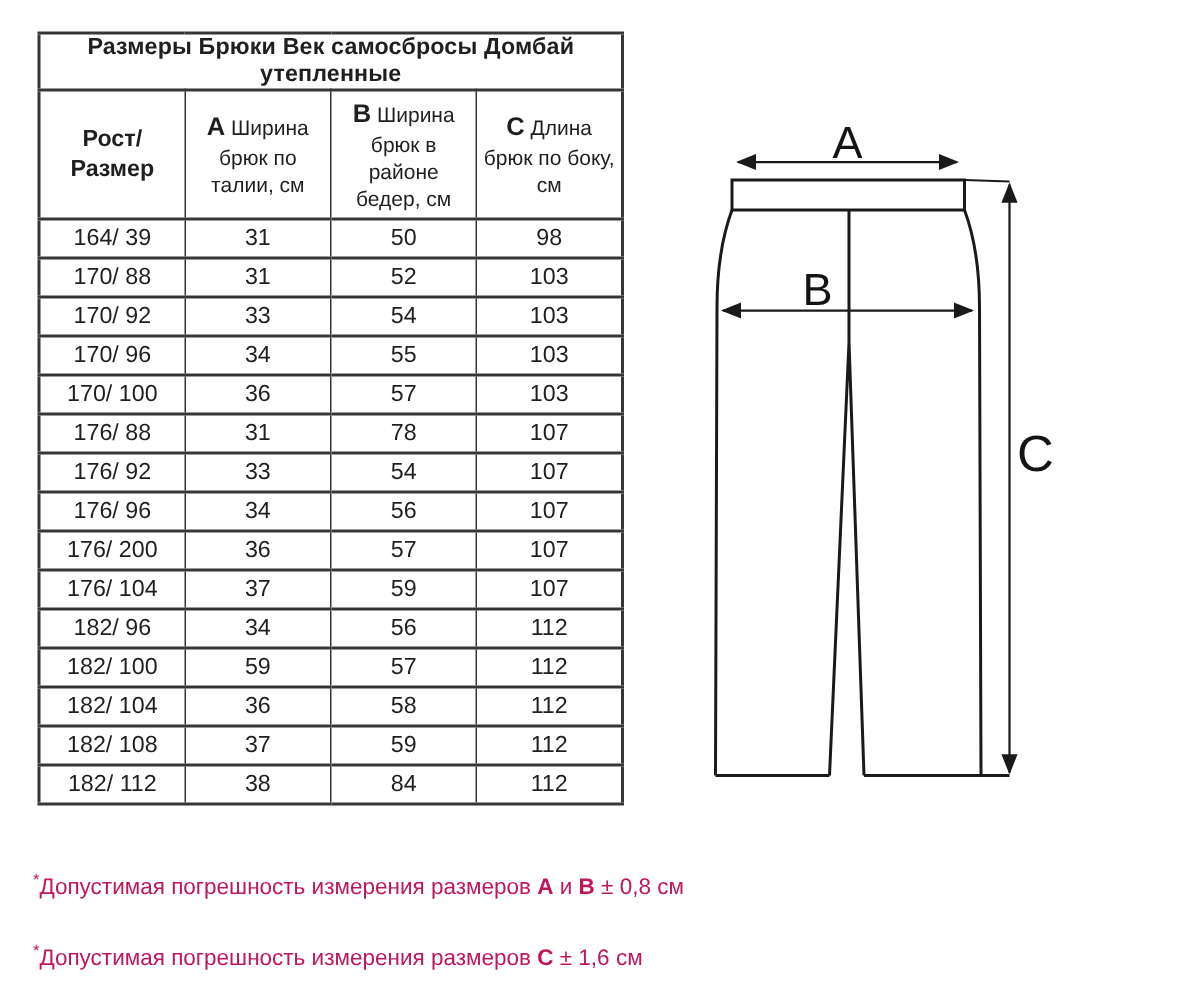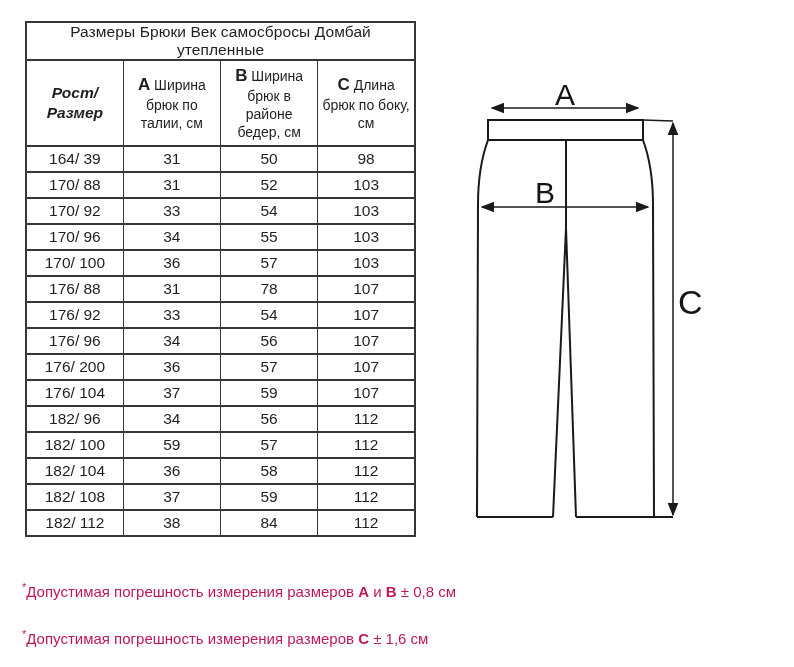--- a/index.html
+++ b/index.html
@@ -35,33 +35,32 @@
     padding: 0 2px;
     text-align: center;
     vertical-align: middle;
     background: #ffffff;
   }
   table.size-table { border: 2px solid #363636; }
 
   th.table-title {
     height: 22px;
     font-size: 15.5px;
-    font-weight: normal;
+    font-weight: bold;
     letter-spacing: 0.1px;
   }
   tr.head-row th {
     height: 84px;
     font-weight: normal;
     font-size: 14px;
     line-height: 1.3;
   }
   tr.head-row th.col-size {
     font-weight: bold;
     font-size: 15.5px;
-    font-style: italic;
   }
   .dim-letter {
     font-weight: bold;
     font-size: 17px;
   }
   tbody.size-rows td {
     height: 24px;
     font-size: 15.5px;
   }
 

